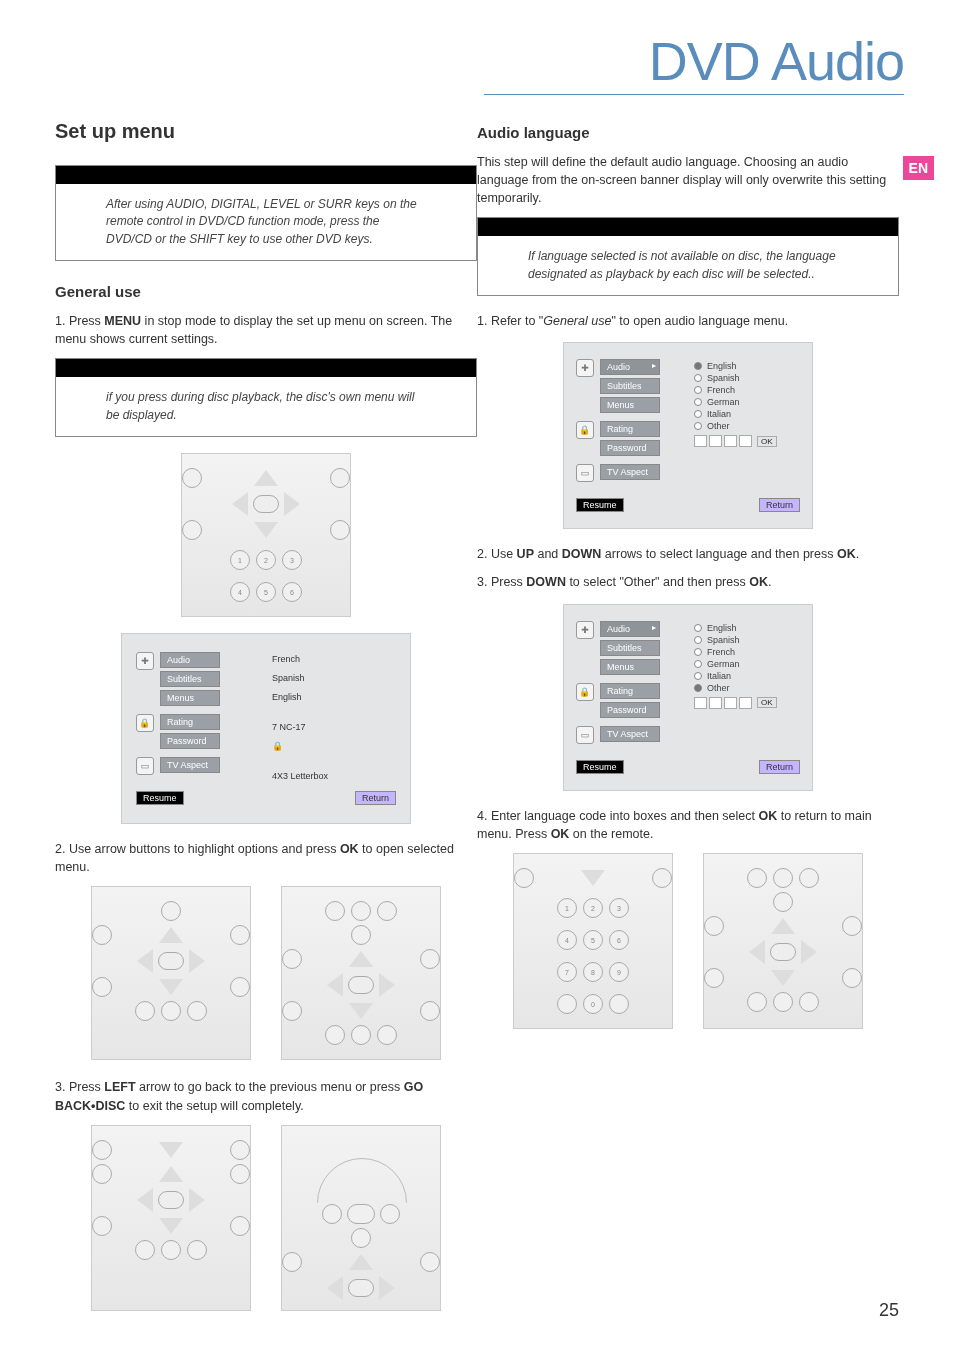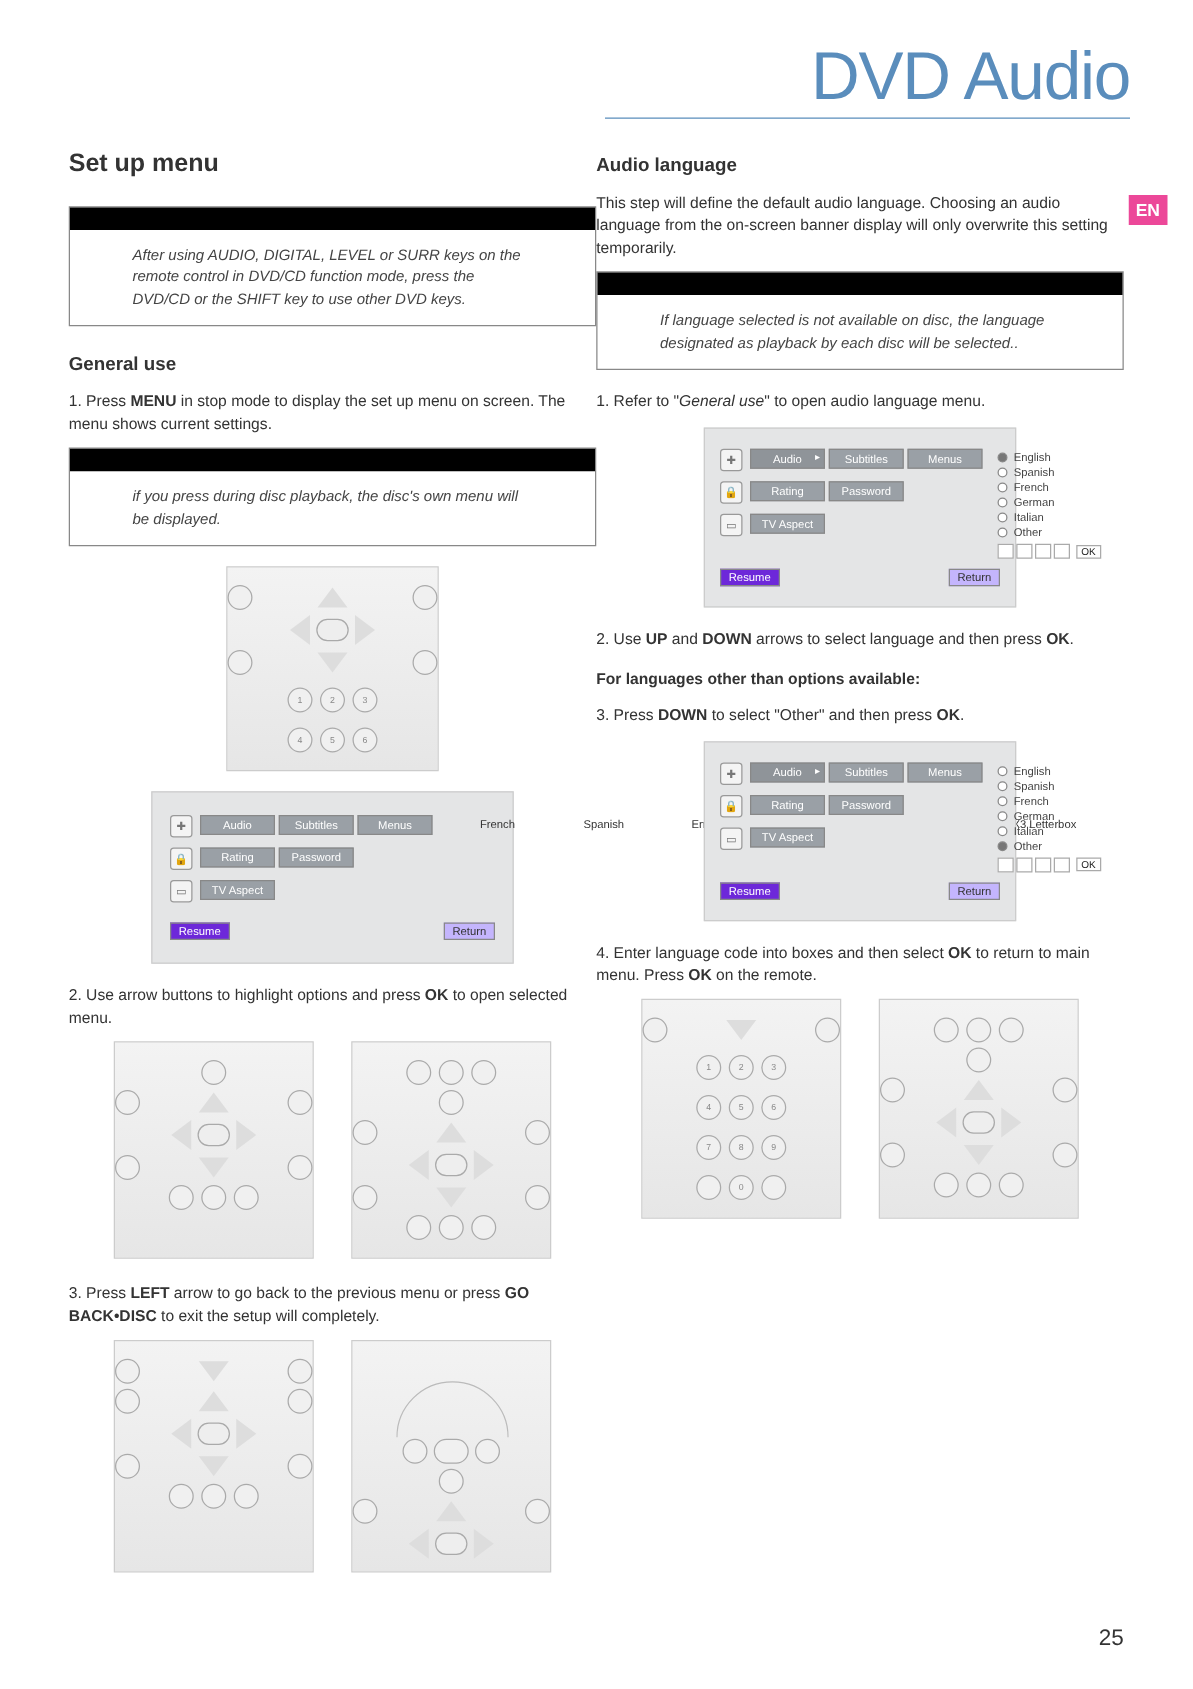--- a/index.html
+++ b/index.html
@@ -123,41 +123,41 @@
   .menu-grid {
     display:flex; gap:12px;
   }
   .menu-left, .menu-right { flex:1; }
   .menu-group-row { display:flex; align-items:flex-start; gap:6px; margin-bottom:8px; }
   .menu-icon {
     width:18px; height:18px; border:1px solid #999; background:#f4f4f4; border-radius:3px;
     display:flex; align-items:center; justify-content:center; font-size:9px; color:#777;
     flex-shrink:0;
   }
-  .menu-stack { display:flex; gap:3px;text-align:center; }
+  .menu-stack { display:flex; flex-direction:column; gap:3px; }
   .menu-item {
     font-size:9px; color:#fff; background:#9aa0a6; padding:2px 6px;
     border:1px solid #888; display:inline-block; min-width:60px;
   }
   .menu-item.sel { background:#8f9499; position:relative; }
   .menu-item.sel::after { content:"▸"; position:absolute; right:3px; top:1px; font-size:8px; color:#fff; }
   .menu-value {
     font-size:9px; color:#333; padding:2px 0; min-width:80px;
   }
   .opt-row { display:flex; align-items:center; gap:5px; font-size:9px; color:#444; margin:2px 0; }
   .opt-radio { width:8px; height:8px; border:1px solid #888; border-radius:50%; background:#fff; }
   .opt-radio.sel { background:#777; }
   .code-boxes { display:flex; gap:2px; margin-top:4px; align-items:center; }
   .code-box { width:13px; height:12px; border:1px solid #aaa; background:#fff; }
   .code-ok { font-size:8px; border:1px solid #aaa; padding:0 3px; margin-left:3px; }
   .menu-footer {
     display:flex; justify-content:space-between; margin-top:8px;
   }
   .menu-footbtn {
-    font-size:9px; background:#6d28d9; color:#fff; border:1px solid #888; padding:1px 6px;
+    font-size:9px; background:#000000; color:#fff; border:1px solid #888; padding:1px 6px;
   }
   .menu-footbtn.light { background:#c4b5fd; color:#333; }
 
   .dual-shot-row {
     display:flex; gap:30px; justify-content:center; margin:10px 0 18px 0;
   }
   .dual-shot-row .remote-shot { width:160px; }
 
   .bold-run { font-weight:800; }
 
@@ -474,21 +474,20 @@
       <div class="menu-footer">
         <span class="menu-footbtn">Resume</span>
         <span class="menu-footbtn light">Return</span>
       </div>
     </div>
 
     <p class="body">
       <span>2. Use </span><span class="bold-inline">UP</span><span> and </span><span class="bold-inline">DOWN</span><span> arrows to select language and then press </span><span class="bold-inline">OK</span><span>.</span>
     </p>
 
-    <p class="body bold-run" style="margin-top:14px;">For languages other than options available:</p>
 
     <p class="body">
       <span>3. Press </span><span class="bold-inline">DOWN</span><span> to select "Other" and then press </span><span class="bold-inline">OK</span><span>.</span>
     </p>
 
     <div class="shot menu-shot menu-shot-sm">
       <div class="menu-grid">
         <div class="menu-left">
           <div class="menu-group-row">
             <span class="menu-icon">✚</span>

